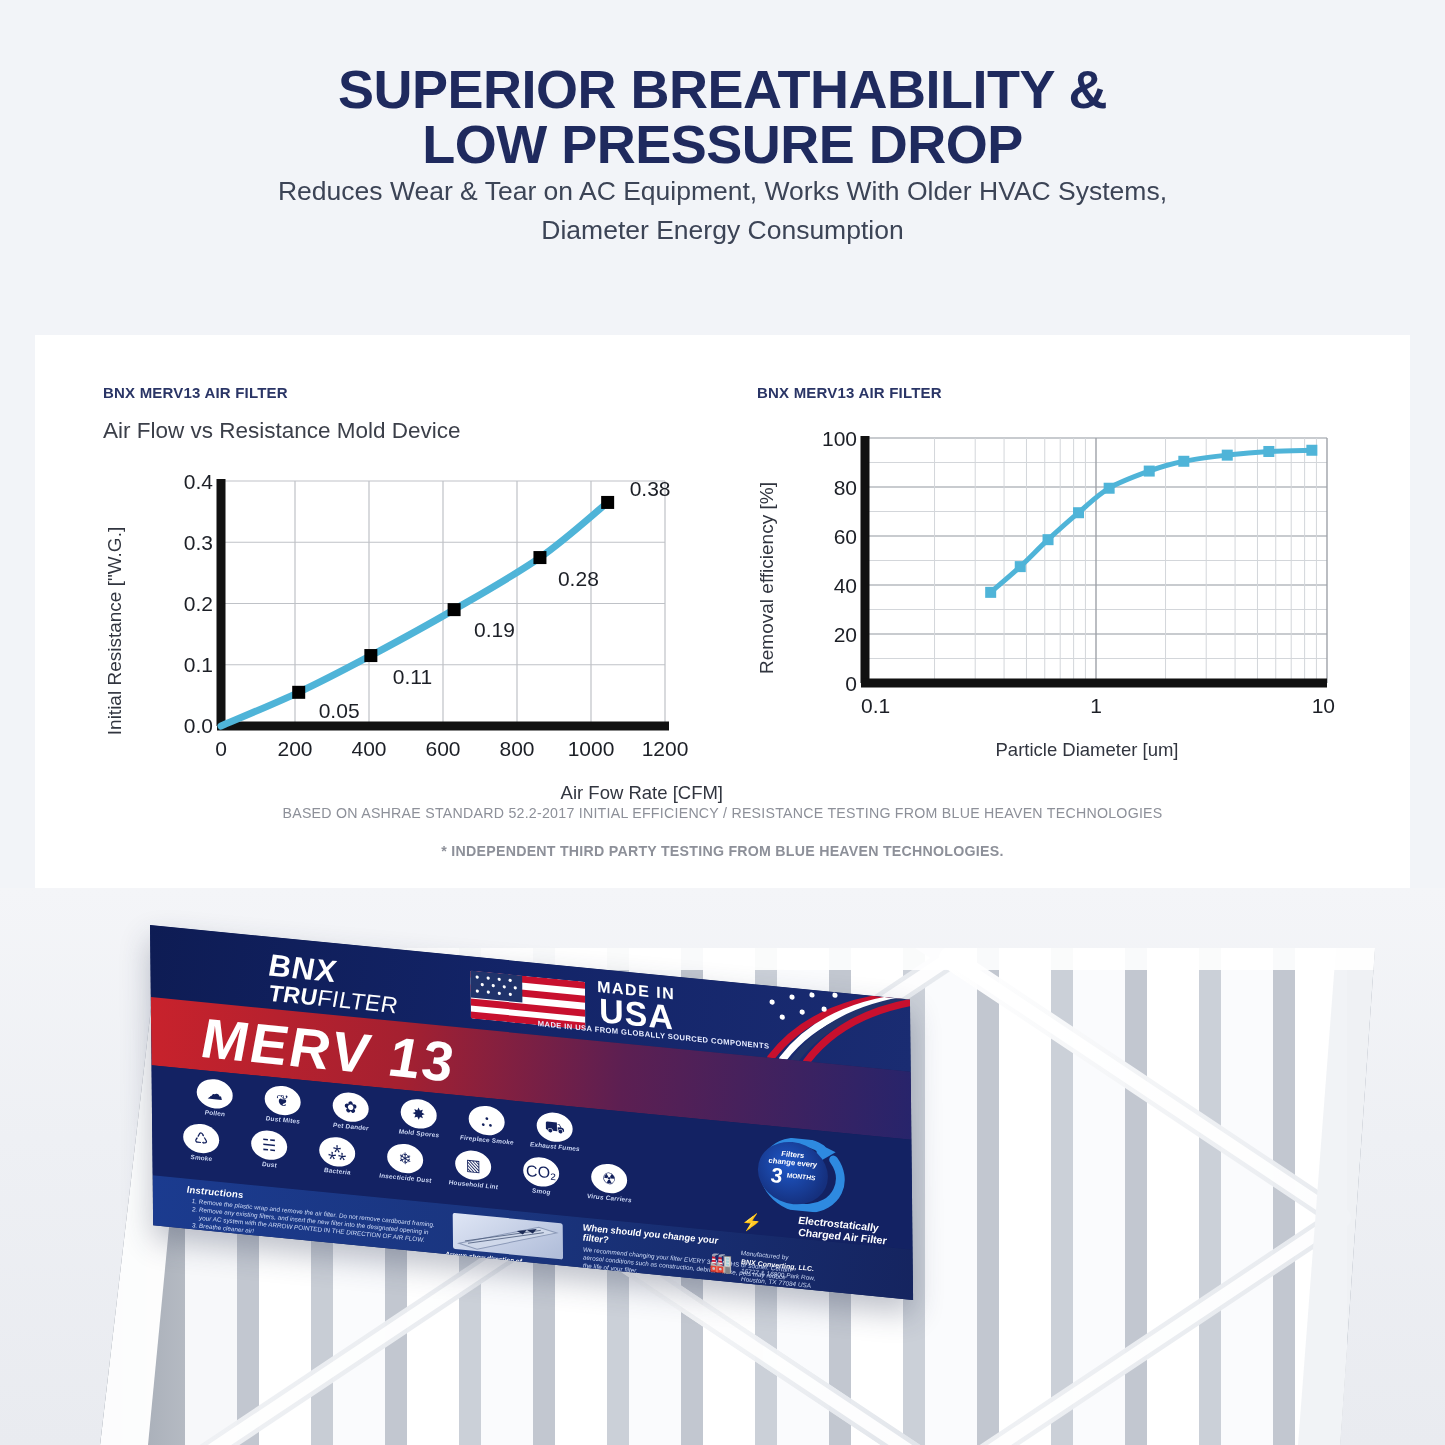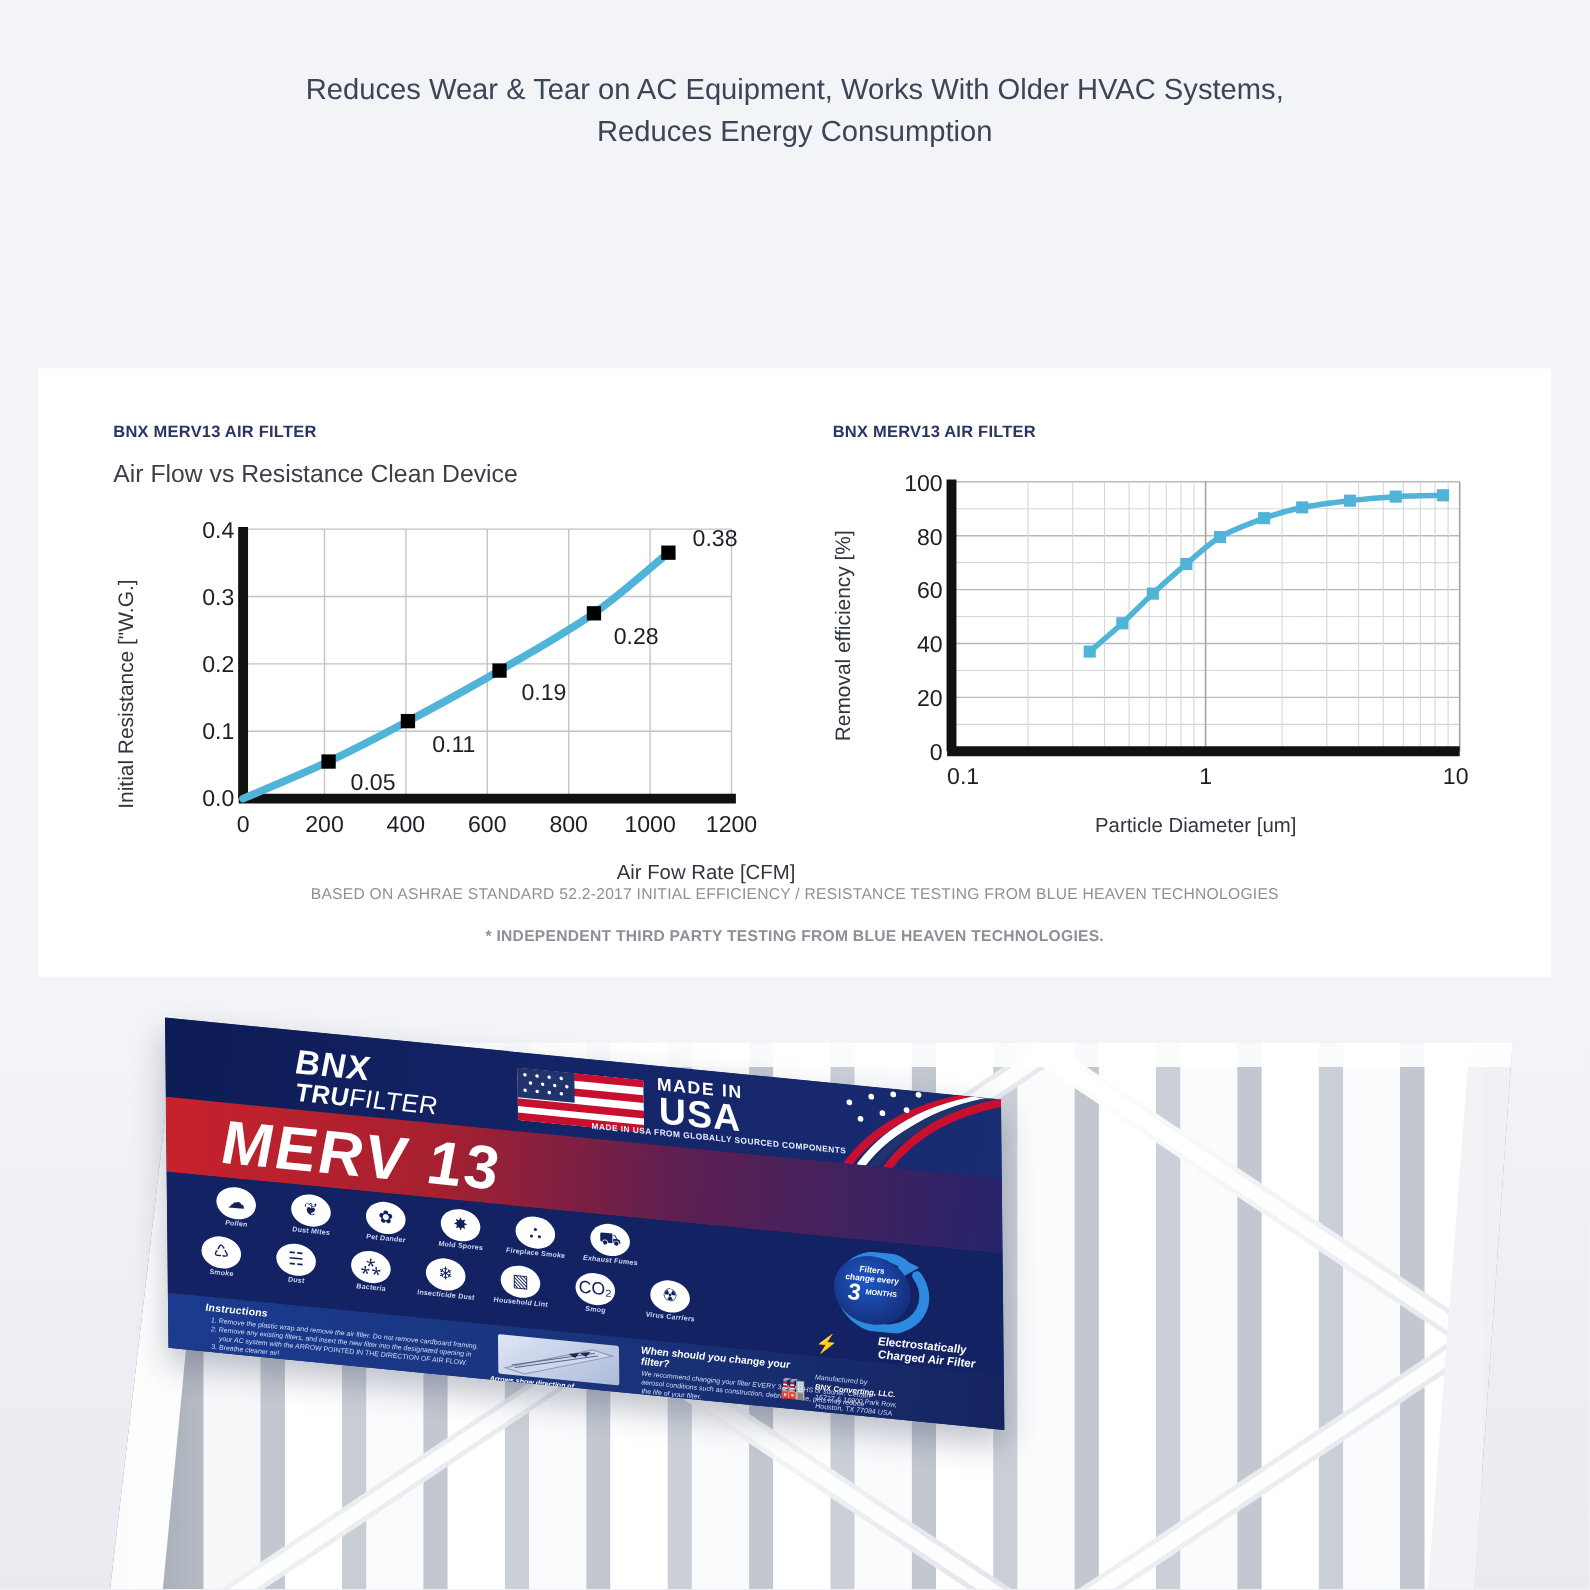--- a/index.html
+++ b/index.html
@@ -211,31 +211,35 @@
     position:absolute; right:22px; top:16px; width:150px;
     color:#c9d6f2; font-size:6.4px; line-height:1.3; font-style:italic;
   }
   #mfg b { color:#fff; font-size:7px; }
   #mfg-icon { position:absolute; right:180px; top:20px; color:#fff; font-size:19px; }
 </style>
 </head>
 <body>
 
 <div id="header">
+  <h1 id="headline">
+    <span>SUPERIOR BREATHABILITY &amp;</span>
+    <span class="l2">LOW PRESSURE DROP</span>
+  </h1>
   <p id="subhead">
     <span>Reduces Wear &amp; Tear on AC Equipment, Works With Older HVAC Systems,</span>
-    <span class="s2">Reduces Energy Consumption</span>
+    <span class="s2">Diameter Energy Consumption</span>
   </p>
 </div>
 
 <div id="chart-panel">
 
   <div class="chart-col" id="chart-left">
     <div class="chart-title">BNX MERV13 AIR FILTER</div>
-    <div class="chart-sub">Air Flow vs Resistance Clean Device</div>
+    <div class="chart-sub">Air Flow vs Resistance Mold Device</div>
 
     <div class="plot-wrap">
       <svg width="620" height="300" viewBox="0 0 620 300">
 
         <text x="18" y="160" transform="rotate(-90 18 160)" text-anchor="middle" font-family="Liberation Sans, sans-serif" font-size="19" fill="#31353f" id="l-ylab">Initial Resistance ["W.G.]</text>
 
         <g stroke="#bfc2c7" stroke-width="1.2">
           <line x1="118" y1="10" x2="562" y2="10"></line>
           <line x1="118" y1="71.25" x2="562" y2="71.25"></line>
           <line x1="118" y1="132.5" x2="562" y2="132.5"></line>

